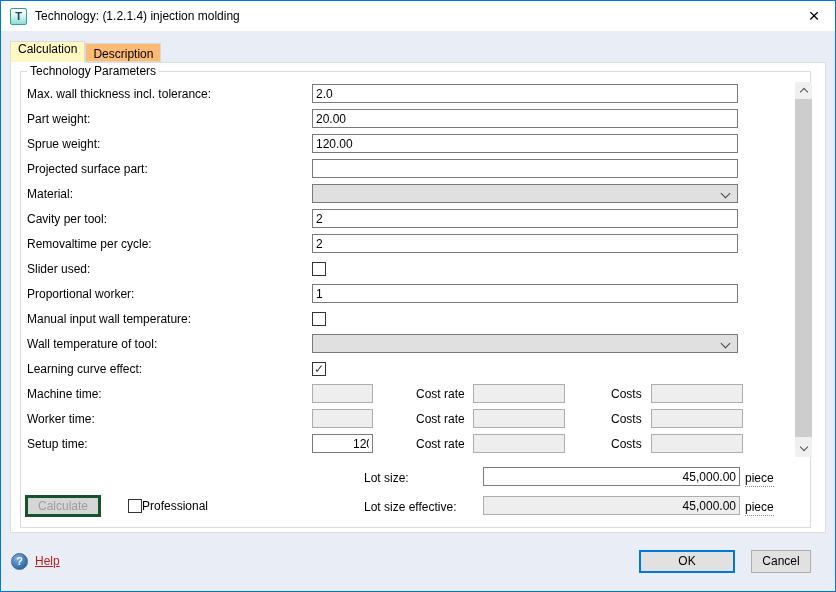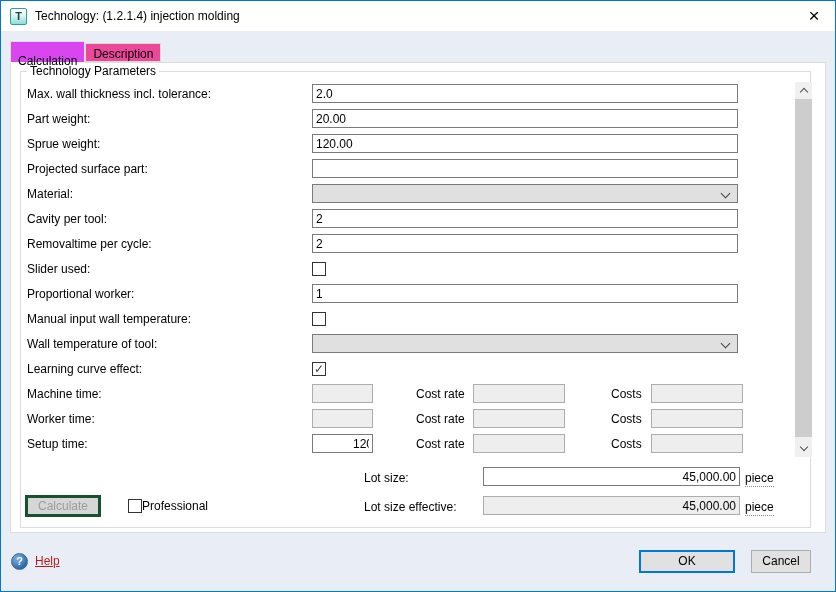--- a/index.html
+++ b/index.html
@@ -42,32 +42,32 @@
   }
   
   .tabs {
     display: flex; align-items: flex-end;
     margin: 10px 0 0 9px;
     position: relative; z-index: 2;
     height: 21px;
   }
   .tab {
     padding: 3px 7px 2px 7px;
-    background: #ec4899;
+    background: #fdba74;
     border: 1px solid #d9d9d9;
     margin-right: 0px;
     font-size: 12px;
     height: 19px;
   }
   .tab.active {
-    background: #d946ef;
+    background: #fef9c3;
     border: 1px solid #dcdcdc;
     border-bottom: 1px solid #fff;
     height: 22px;
-    padding-top: 12px;
+    padding-top: 0;
     margin-bottom: -1px;
   }
   
   .tabpage {
     position: relative;
     margin: 0 9px;
     background: #fff;
     border: 1px solid #dcdcdc;
     height: 471px;
   }

